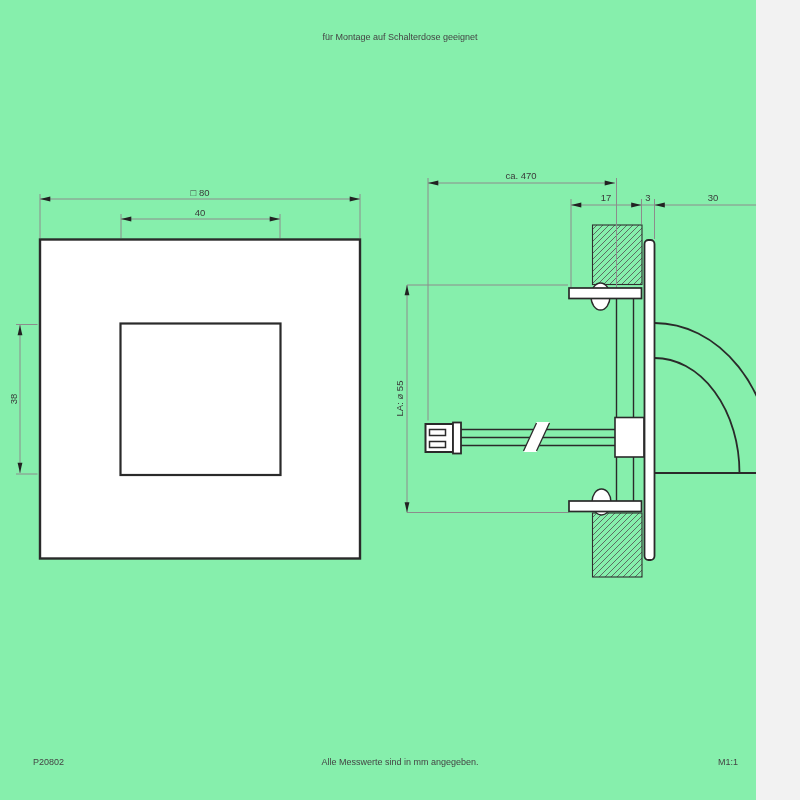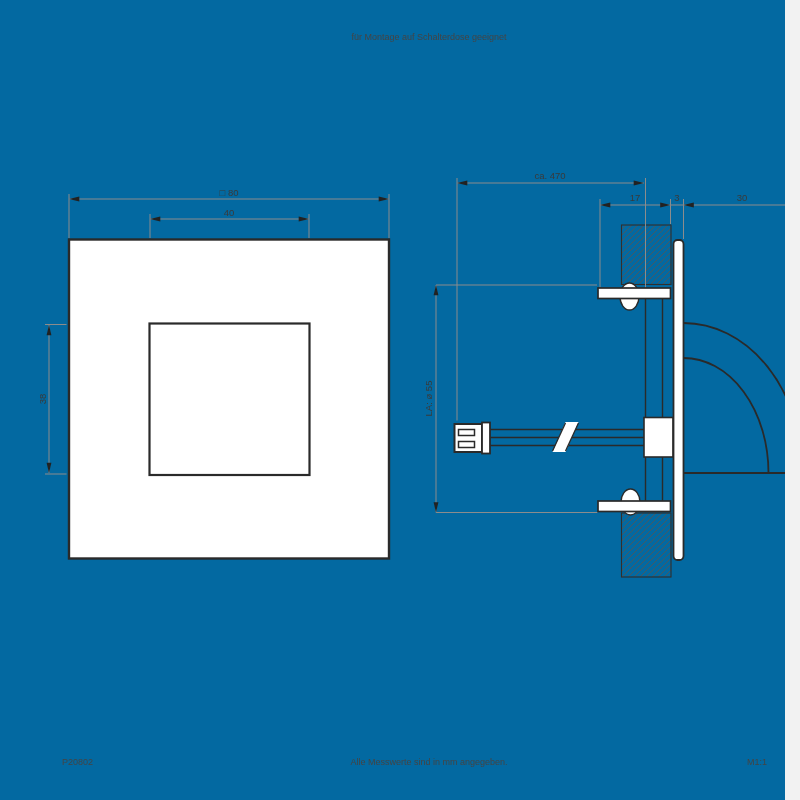--- a/index.html
+++ b/index.html
@@ -1,22 +1,21 @@
 <!DOCTYPE html>
 <html><head>
 <meta charset="utf-8">
 <style>
   html, body { margin: 0; padding: 0; background: #f2f2f2; }
   .page {
     position: relative;
     width: 756px; height: 800px;
-    background: #0369a1;
+    background: #86efac;
     font-family: "Liberation Sans", sans-serif;
     overflow: hidden;
-    padding-left: 29px;
   }
   svg { display: block; }
   text {
     font-family: "Liberation Sans", sans-serif;
     fill: #3a3a3a;
   }
   .dim-text { font-size: 9.5px; }
   .meta-text { font-size: 9px; fill: #444; }
 </style>
 </head>

